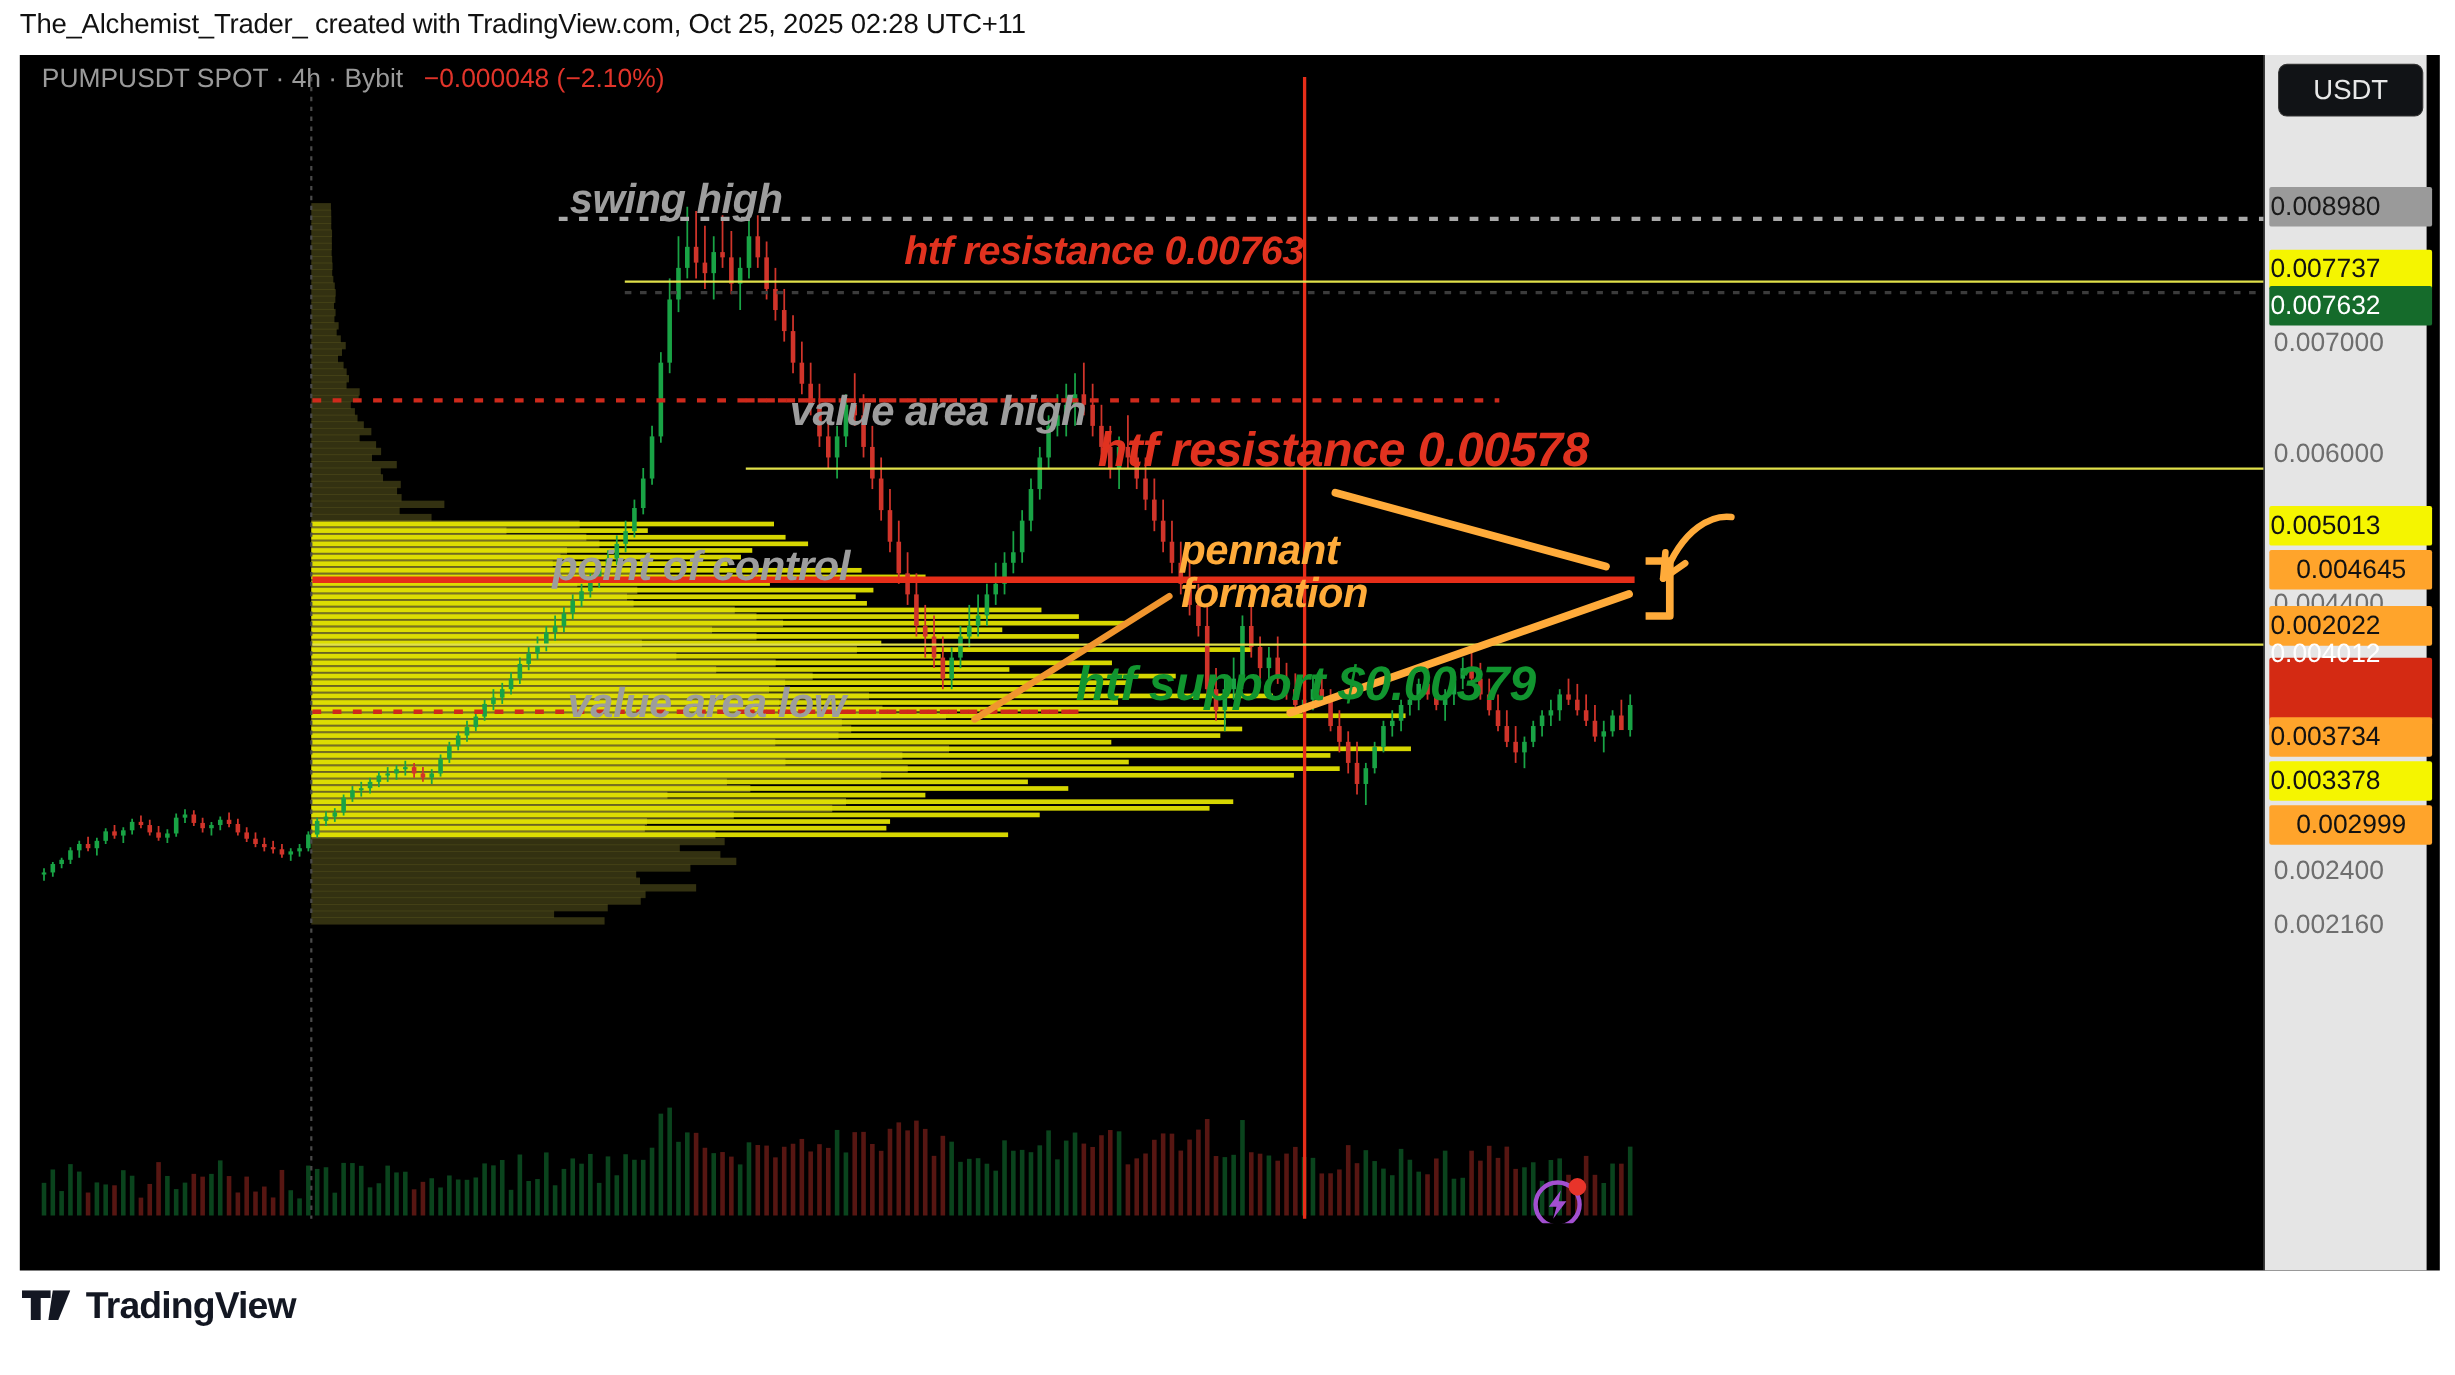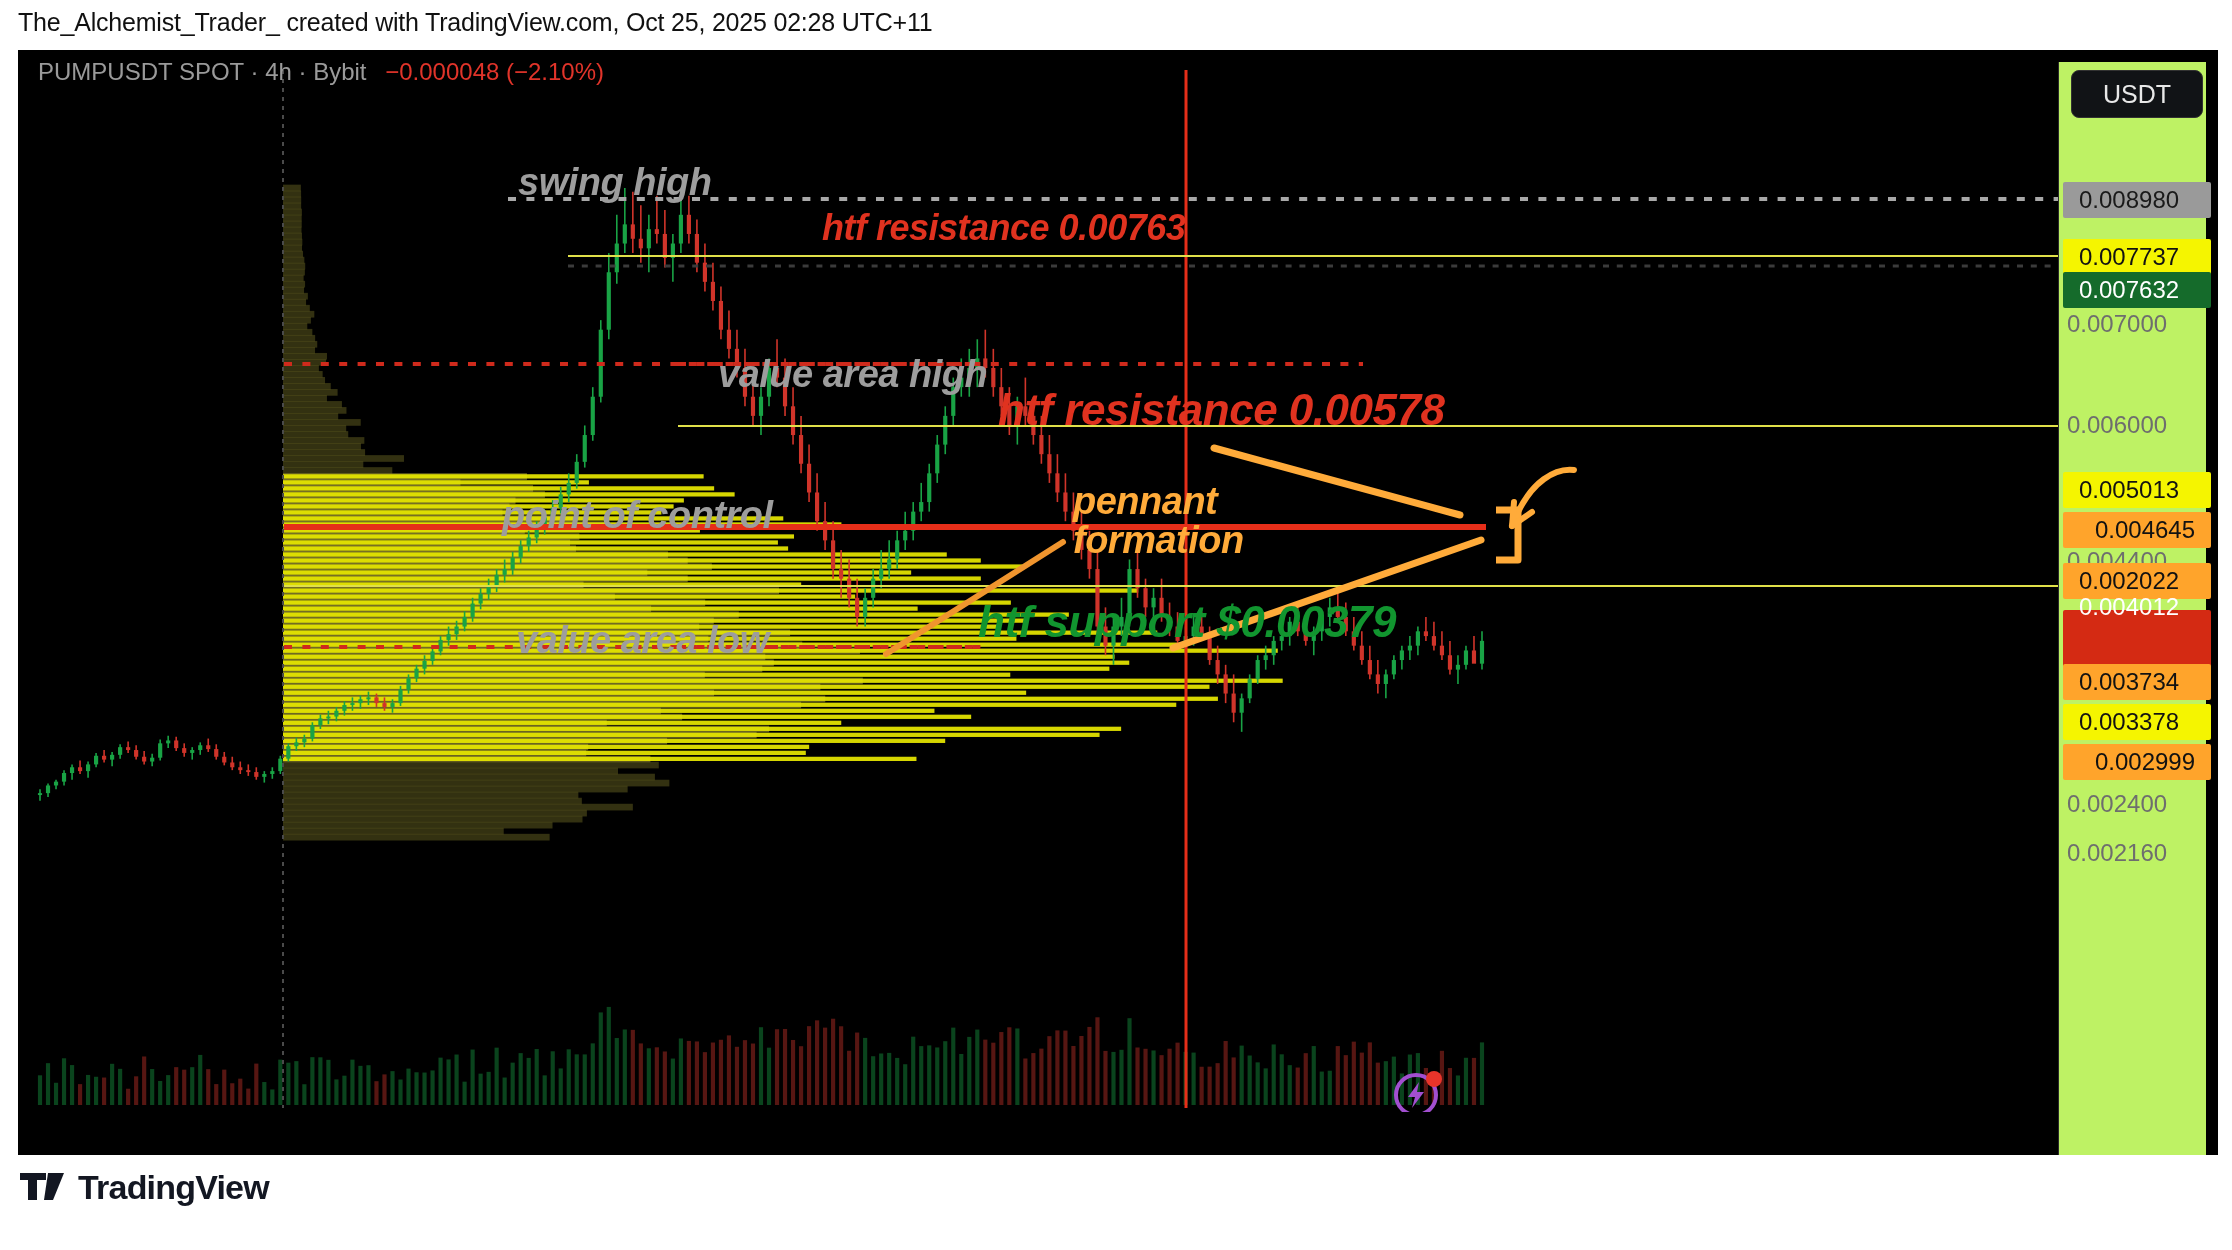--- a/index.html
+++ b/index.html
@@ -27,23 +27,22 @@
     overflow: hidden;
   }
   .pane {
     position: absolute; left: 0; top: 0;
     width: 2040px; height: 1062px;
     overflow: hidden;
   }
   .price-axis {
     position: absolute; left: 2040px; top: 0;
     width: 148px; height: 1105px;
-    background: #bef264;
+    background: #e5e5e5;
     border-left: 1px solid #2a2a2a;
-    margin-top: 12px;
   }
   .time-axis {
     position: absolute; left: 0; top: 1062px;
     width: 2040px; height: 43px;
     background: #000;
     border-top: 1px solid #9b9bab;
   }
 
   
   .legend {
@@ -66,21 +65,21 @@
   
   .ptick {
     position: absolute; left: 8px;
     font-size: 24px; color: #6e6e6e;
     white-space: nowrap;
   }
   .pbadge {
     position: absolute; left: 4px;
     height: 36px; min-width: 148px;
     display: flex; align-items: center;
-    padding-left: 16px;
+    padding-left: 1px;
     font-size: 24px; white-space: nowrap;
     border-radius: 2px;
   }
   .pbadge.tall { height: 62px; flex-direction: column; align-items: flex-start; justify-content: center; }
   .pbadge .cd { font-size: 23px; color: #f1c9c4; line-height: 1.05; }
   .pbadge .pv { line-height: 1.05; }
 
   
   .ttick {
     position: absolute; top: 10px;

